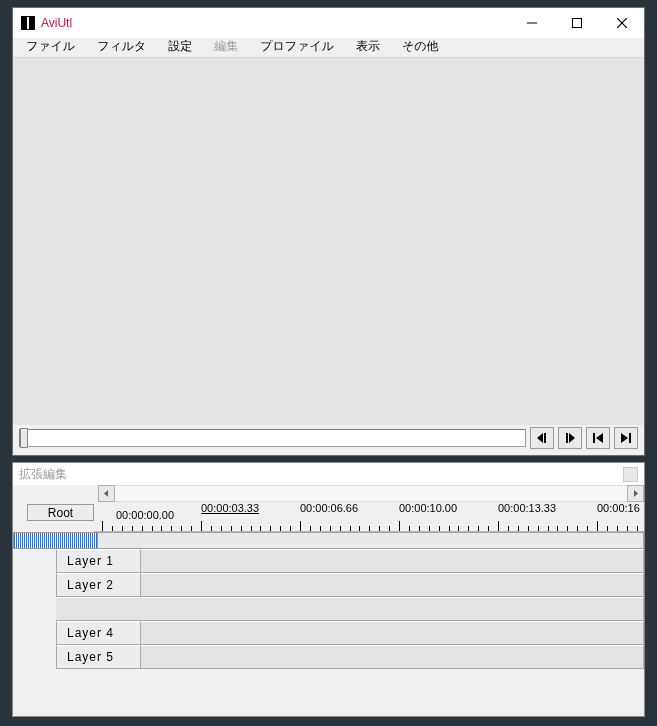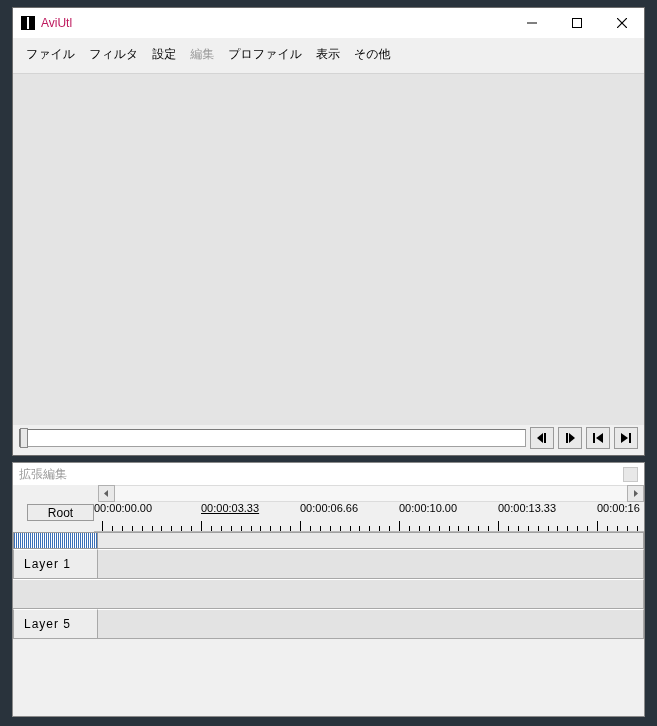--- a/index.html
+++ b/index.html
@@ -42,25 +42,25 @@
   }
   .titlebar .spacer { flex: 1; }
   .winbtn {
     width: 45px; height: 30px;
     display: flex; align-items: center; justify-content: center;
     color: #000;
   }
   .winbtn svg { width: 10px; height: 10px; }
 
   .menubar {
-    height: 36px;
+    height: 20px;
     background: #f0f0f0;
     display: flex;
     align-items: center;
-    gap: 0;
+    gap: 8px;
     padding: 1px 6px 3px 6px;
     border-bottom: 1px solid #d4d4d4;
   }
   .menuitem {
     padding: 2px 7px;
     font-size: 12px;
     color: #000;
   }
   .menuitem.disabled { color: #9a9a9a; }
 
@@ -198,22 +198,23 @@
     background: #e9e9e9;
     border: 1px solid #a0a0a0;
     border-left: none;
   }
 
   .tl-layers {
     flex: 1;
     overflow: hidden;
   }
   .layer-row {
-    height: 30px;
-    display: flex;
+    height: 24px;
+    display: flex;
+    padding-left: 43px;
   }
   .layer-label {
     width: 85px;
     background: #ededed;
     border: 1px solid #a8a8a8;
     border-top: 1px solid #fff;
     display: flex;
     align-items: center;
     padding-left: 10px;
     font-size: 12px;
@@ -316,21 +317,21 @@
     <div class="hs-arrow">
       <svg width="7" height="7" viewBox="0 0 7 7">
           <polygon points="2,0 6,3.5 2,7" fill="#606060"></polygon>
         </svg>
     </div>
   </div>
 
   <div class="tl-ruler">
     <div class="ruler-left">Root</div>
     <div class="ruler-right" id="ruler">
-        <div class="time-label" style="left: 0;">00:00:00.00</div>
+        <div class="time-label" style="left: 22px; margin-top: 7px;">00:00:00.00</div>
         <div class="time-label" style="left: 107px; text-decoration: underline;">00:00:03.33</div>
         <div class="time-label" style="left: 206px;">00:00:06.66</div>
         <div class="time-label" style="left: 305px;">00:00:10.00</div>
         <div class="time-label" style="left: 404px;">00:00:13.33</div>
         <div class="time-label" style="left: 503px;">00:00:16</div>
         <div class="tick major" style="left: 8px;"></div>
         <div class="tick minor" style="left: 17.9px;"></div>
         <div class="tick minor" style="left: 27.8px;"></div>
         <div class="tick minor" style="left: 37.7px;"></div>
         <div class="tick minor" style="left: 47.6px;"></div>
@@ -391,20 +392,28 @@
     <div class="audio-thumb"></div>
     <div class="audio-right"></div>
   </div>
 
   <div class="tl-layers" id="layers">
       <div class="layer-row">
         <div class="layer-label">Layer 1</div>
         <div class="layer-track"></div>
       </div>
       <div class="layer-row">
+        <div class="layer-label">Layer 2</div>
+        <div class="layer-track"></div>
+      </div>
+      <div class="layer-row">
+        <div class="layer-track"></div>
+      </div>
+      <div class="layer-row">
+        <div class="layer-label">Layer 4</div>
         <div class="layer-track"></div>
       </div>
       <div class="layer-row">
         <div class="layer-label">Layer 5</div>
         <div class="layer-track"></div>
       </div>
     </div>
 </div>
 
 </body></html>

